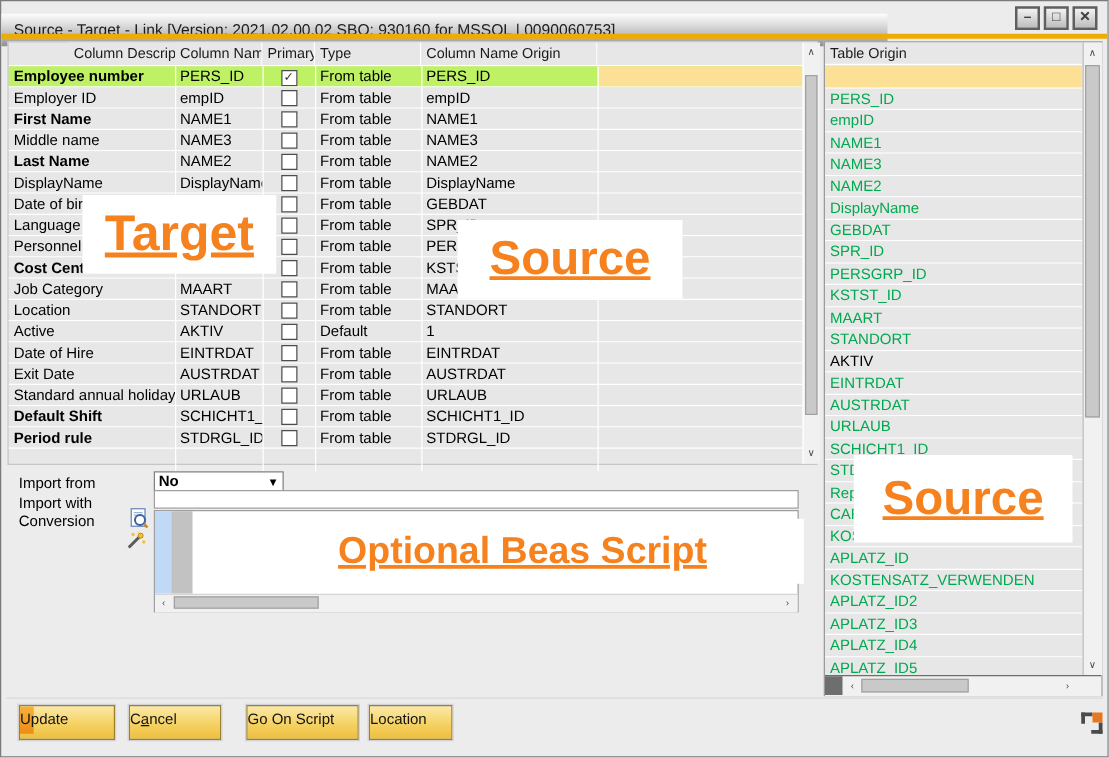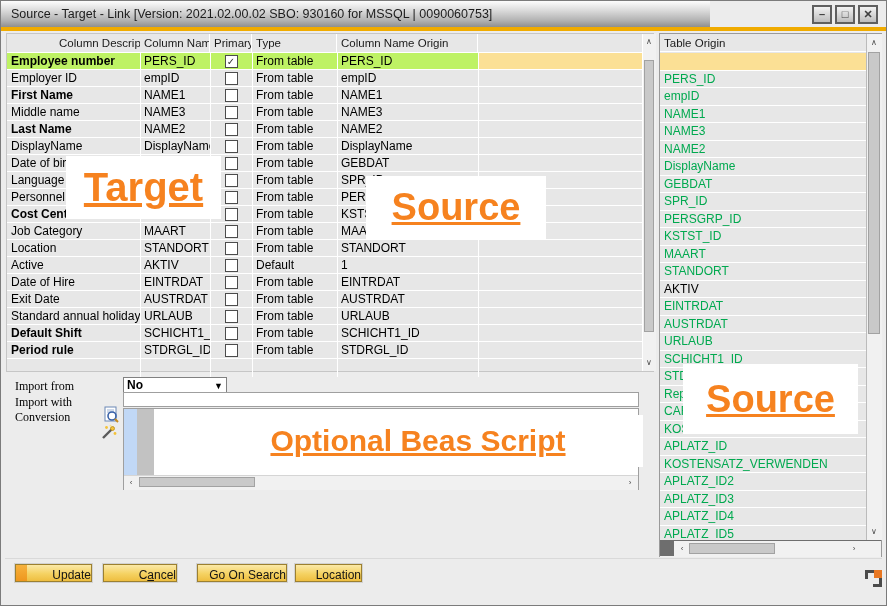--- a/index.html
+++ b/index.html
@@ -1,18 +1,18 @@
 <!DOCTYPE html>
 <html><head>
 <meta charset="utf-8">
 <style>
   html,body{margin:0;padding:0;background:#d6d6d6;font-family:"Liberation Sans",sans-serif;}
   #window{position:relative;width:885px;height:604px;margin:0;background:#ececec;border:1px solid #7b7b7b;overflow:hidden;}
   
-  #titlebar{position:absolute;left:0;top:0;width:709px;height:26px;
+  #titlebar{position:absolute;left:0;top:10px;width:709px;height:26px;
     background:linear-gradient(180deg,#fdfdfd 0%,#dcdcdc 35%,#b2b2b2 75%,#8f8f8f 100%);}
   #title-text{position:absolute;left:10px;top:0;line-height:26px;font-size:12.5px;color:#1c1c1c;white-space:nowrap;}
   .winbtn{position:absolute;top:4px;width:20px;height:19px;box-sizing:border-box;border:2px solid #5f5f5f;
     background:linear-gradient(180deg,#f2f2f2,#bdbdbd);color:#3f3f3f;font-size:11px;font-weight:bold;
     text-align:center;line-height:15px;cursor:default;}
   #btn-min{left:811px;} #btn-max{left:834px;} #btn-close{left:857px;}
   #goldbar{position:absolute;left:0;top:26px;width:885px;height:4px;background:#F0AB00;}
   
   #maintable{position:absolute;left:5px;top:32px;width:648px;height:339px;background:#e7e7e7;border:1px solid #c6c6c6;box-sizing:border-box;}
   .th{position:absolute;top:0;height:18px;line-height:18px;font-size:11.5px;color:#1a1a1a;padding-left:4px;box-sizing:border-box;
@@ -34,21 +34,21 @@
     font-size:10px;line-height:11px;color:#333;text-align:center;}
   
   .sb-track{position:absolute;background:#f1f1f1;}
   .sb-btn{position:absolute;background:#f1f1f1;color:#4a4a4a;font-size:8px;text-align:center;}
   .sb-thumb{position:absolute;background:#c9c9c9;border:1px solid #a2a2a2;box-sizing:border-box;}
   #lt-vscroll{left:635px;top:0;width:13px;height:337px;border-left:1px solid #fff;box-sizing:content-box;}
   #lt-up{left:636px;top:2px;width:12px;height:12px;line-height:12px;}
   #lt-down{left:636px;top:323px;width:12px;height:12px;line-height:12px;}
   #lt-thumb{left:637px;top:26px;width:10px;height:272px;}
   
-  .flabel{position:absolute;left:14px;font-size:12px;color:#000;font-family:Liberation Serif, serif;}
+  .flabel{position:absolute;left:14px;font-size:12px;color:#000;}
   #combo{position:absolute;left:122px;top:376px;width:104px;height:16px;box-sizing:border-box;background:#fff;
     border:1px solid #808080;font-size:12px;font-weight:bold;line-height:14px;padding-left:3px;}
   #combo-arrow{position:absolute;right:3px;top:1px;font-size:9px;color:#000;}
   #importwith{position:absolute;left:122px;top:391px;width:516px;height:15px;box-sizing:border-box;background:#fff;
     border:1px solid #9f9f9f;font-size:12px;line-height:13px;padding-left:3px;}
   #editor{position:absolute;left:122px;top:407px;width:516px;height:82px;box-sizing:border-box;background:#ffffff;border:1px solid #9f9f9f;}
   #gutter-blue{position:absolute;left:0;top:0;width:13px;height:66px;background:#c1d8f6;}
   #gutter-gray{position:absolute;left:13px;top:0;width:17px;height:66px;background:#c2c2c2;}
   #ed-hscroll{left:0;top:66px;width:514px;height:14px;border-top:1px solid #d5d5d5;}
   #ed-left{left:2px;top:68px;width:12px;height:11px;line-height:11px;}
@@ -68,23 +68,23 @@
   #rp-up{left:208px;top:2px;width:12px;height:13px;line-height:13px;}
   #rp-down{left:208px;top:491px;width:12px;height:13px;line-height:13px;}
   #rp-thumb{left:208px;top:18px;width:12px;height:282px;}
   #rp-hscroll{left:0;top:506px;width:221px;height:16px;border-top:1px solid #6e6e6e;}
   #rp-corner{position:absolute;left:0px;top:507px;width:14px;height:15px;background:#6e6e6e;}
   #rp-left{left:16px;top:509px;width:12px;height:12px;line-height:12px;}
   #rp-right{left:188px;top:509px;width:12px;height:12px;line-height:12px;}
   #rp-hthumb{left:29px;top:509px;width:86px;height:11px;}
   
   #bottom-sep{position:absolute;left:4px;top:557px;width:877px;height:1px;background:#d9d9d9;}
-  .gbtn{position:absolute;top:563px;height:18px;box-sizing:border-box;border:1px solid #9c8030;outline:1px solid #d2d2d2;
+  .gbtn{position:absolute;top:563px;height:28px;box-sizing:border-box;border:1px solid #9c8030;outline:1px solid #d2d2d2;
     background:linear-gradient(180deg,#FBE9A8 0%,#F5D262 55%,#EEBE40 100%);
-    font-size:12px;color:#141414;text-align:right;line-height:20px;overflow:hidden;}
+    font-size:12px;color:#141414;text-align:left;line-height:20px;overflow:hidden;}
   #btn-update{left:14px;width:77px;} #btn-cancel{left:102px;width:74px;}
   #btn-search{left:196px;width:90px;} #btn-automatch{left:294px;width:67px;}
   #update-accent{position:absolute;left:0;top:0;width:11px;height:22px;background:linear-gradient(180deg,#F6B13C,#EC8D12);}
   #btn-update span.lbl{position:relative;}
   
   #beaslogo{position:absolute;left:864px;top:569px;width:17px;height:17px;}
   #beaslogo .tl{position:absolute;left:0;top:0;width:9px;height:9px;border-left:3px solid #4a4a4a;border-top:3px solid #4a4a4a;box-sizing:border-box;}
   #beaslogo .br{position:absolute;right:0;bottom:0;width:9px;height:9px;border-right:3px solid #4a4a4a;border-bottom:3px solid #4a4a4a;box-sizing:border-box;}
   #beaslogo .or{position:absolute;right:0;top:0;width:8px;height:8px;background:#E87722;}
   
@@ -334,21 +334,21 @@
 
   <div id="bottom-sep"></div>
   <div class="gbtn" id="btn-update">
     <div id="update-accent"></div>
     <span class="lbl">Update</span>
   </div>
   <div class="gbtn" id="btn-cancel">
     <span><span>C</span><u>a</u><span>ncel</span></span>
   </div>
   <div class="gbtn" id="btn-search">
-    <span>Go On Search</span>
+    <span>Go On Script</span>
   </div>
   <div class="gbtn" id="btn-automatch">
     <span>Location</span>
   </div>
 
   <div id="beaslogo">
     <div class="tl"></div>
       <div class="br"></div>
       <div class="or"></div>
   </div>

